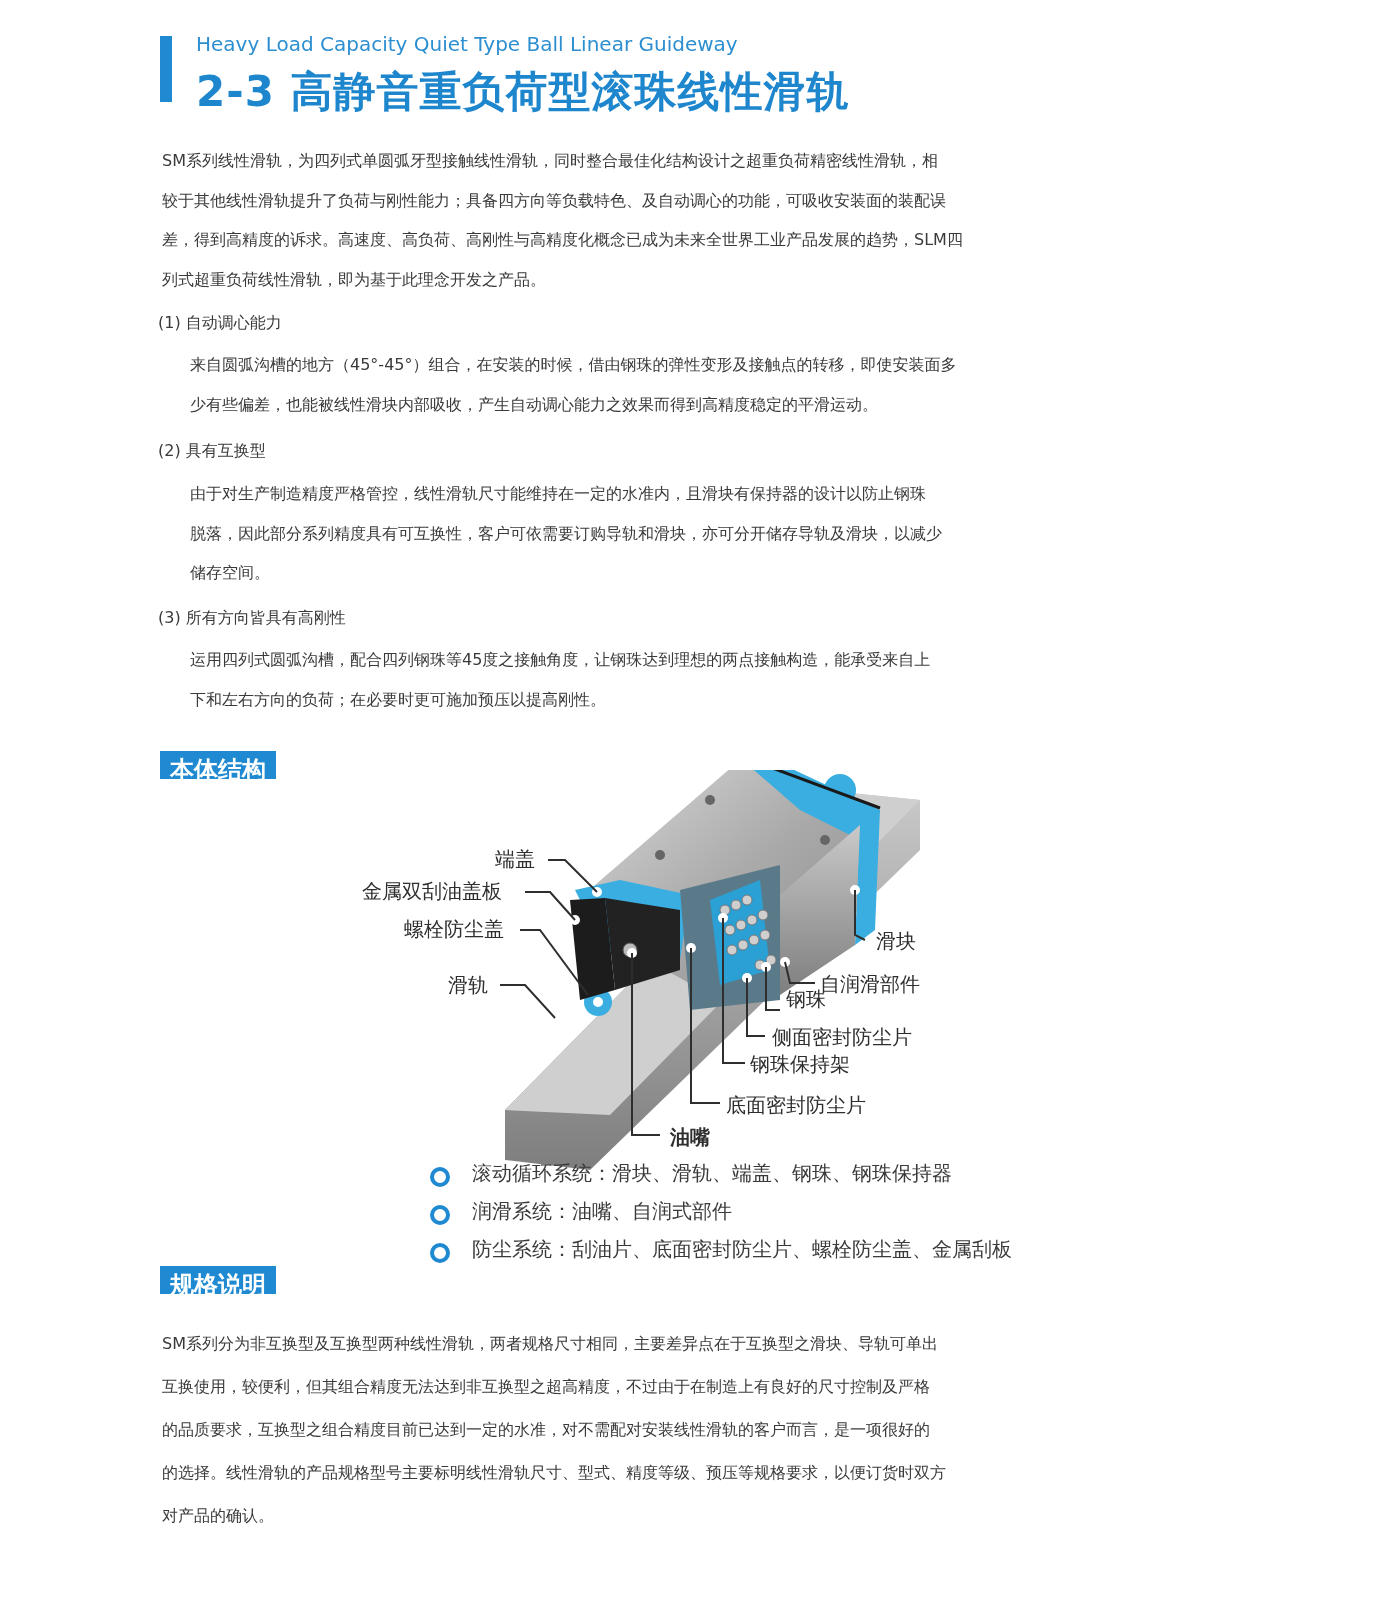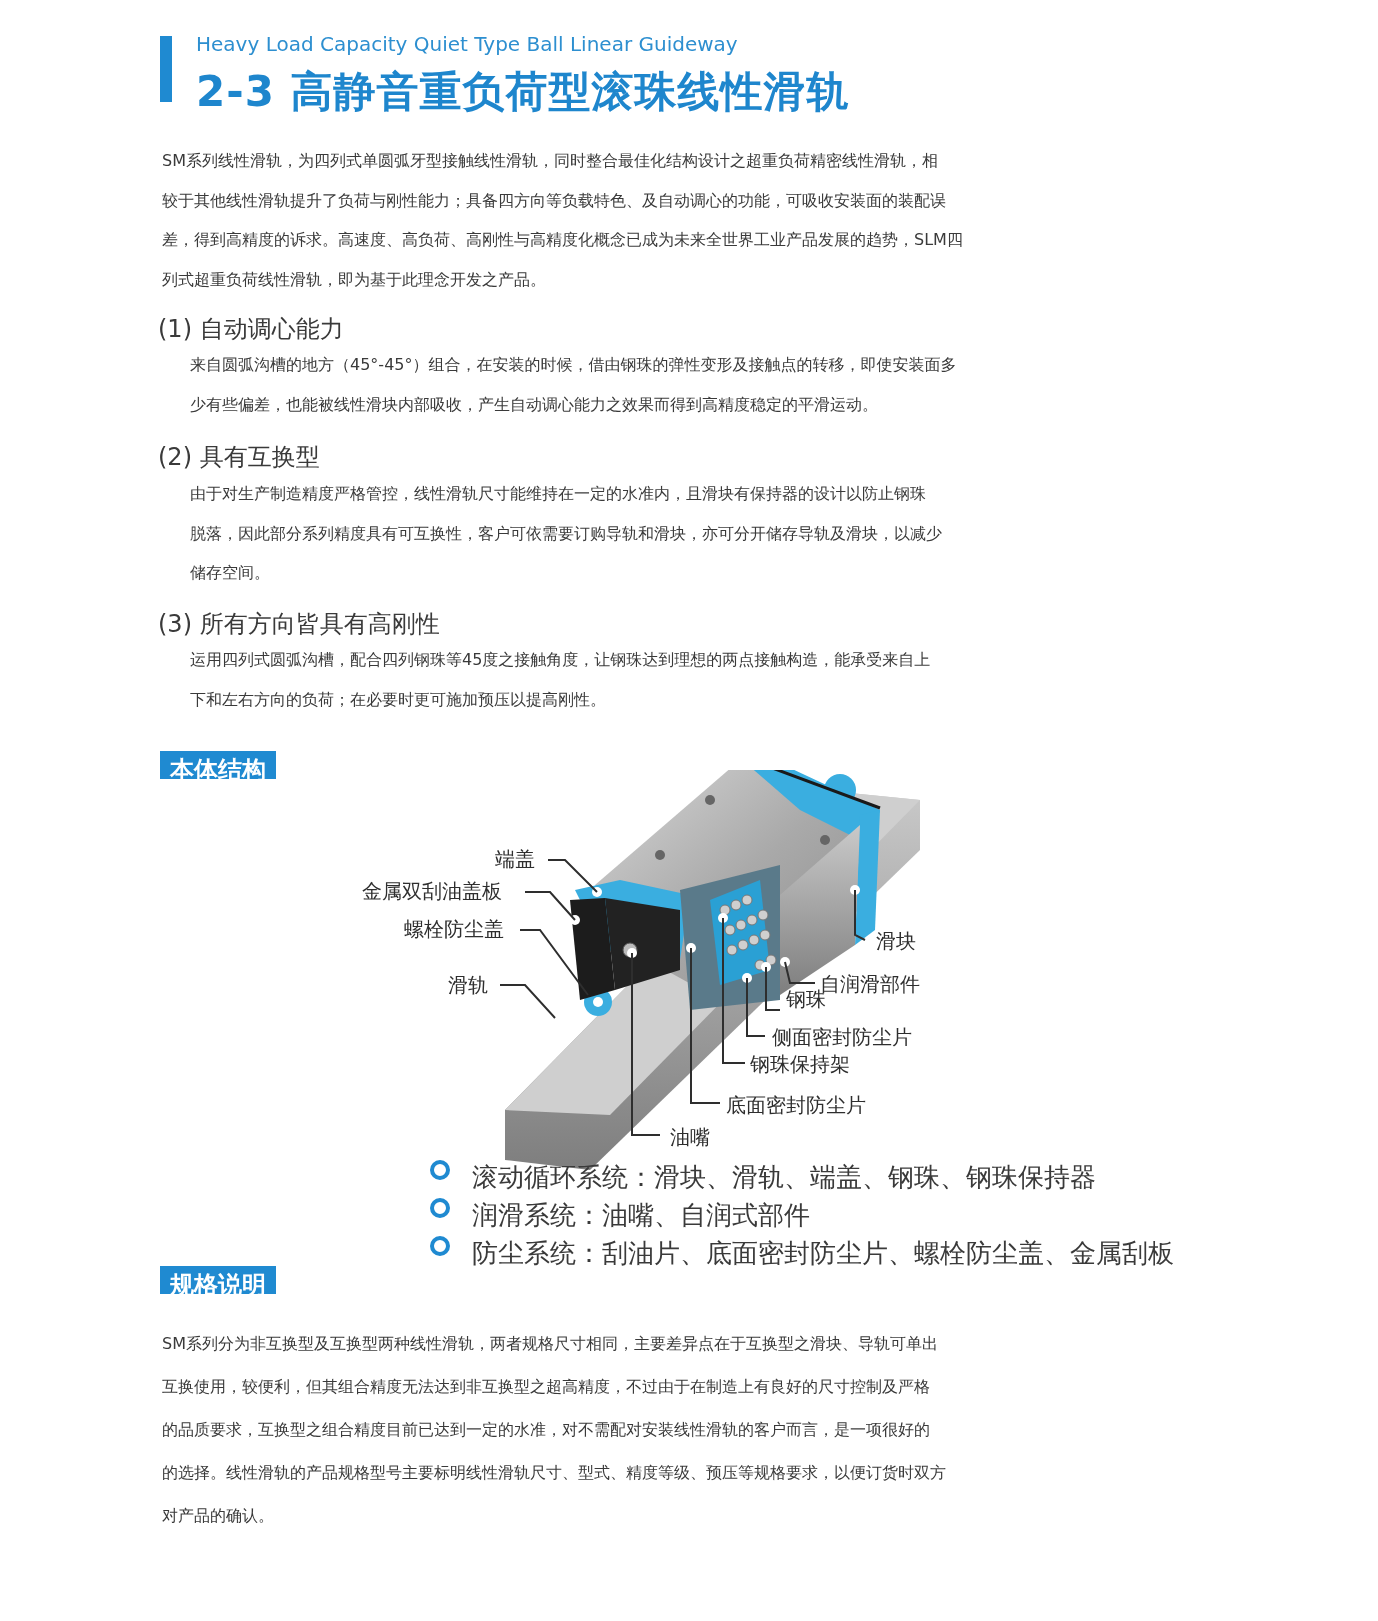--- a/index.html
+++ b/index.html
@@ -7,29 +7,29 @@
   body { position: relative; font-family: "DejaVu Sans", "Liberation Sans", sans-serif; color: #3a3a3a; }
 
   .title-bar { position: absolute; left: 160px; top: 36px; width: 12px; height: 66px; background: #1f8ad1; }
   .title-en { position: absolute; left: 196px; top: 32px; font-size: 20px; color: #2d8fd0; white-space: nowrap; letter-spacing: 0px; }
   .title-cn { position: absolute; left: 196px; top: 64px; font-size: 42px; color: #1e86cd; white-space: nowrap; font-weight: bold; letter-spacing: 1px; }
 
   .para { position: absolute; left: 162px; width: 1080px; font-size: 16px; line-height: 39.5px; color: #3a3a3a; }
   .line { display: block; white-space: nowrap; }
   .indent { left: 190px; width: 1060px; }
 
-  .sub-head { position: absolute; left: 158px; font-size: 24px; color: #3a3a3a; white-space: nowrap; }
+  .sub-head { position: absolute; left: 158px; font-size: 16px; color: #3a3a3a; white-space: nowrap; }
 
   .tag { position: absolute; left: 160px; height: 28px; padding: 0 10px; background: #1f8ad1; color: #ffffff; font-size: 24px; font-weight: bold; line-height: 38px; white-space: nowrap; }
 
   
   .diagram { position: absolute; left: 360px; top: 770px; width: 640px; height: 420px; }
   .lbl { position: absolute; font-size: 20px; color: #2e2e2e; white-space: nowrap; }
 
-  .bullet { position: absolute; left: 430px; font-size: 26px; color: #3a3a3a; white-space: nowrap; display: flex; align-items: flex-start; }
+  .bullet { position: absolute; left: 430px; font-size: 20px; color: #3a3a3a; white-space: nowrap; display: flex; align-items: flex-end; }
   .ring { width: 20px; height: 20px; border: 4px solid #1f8ad1; border-radius: 50%; margin-right: 22px; display: inline-block; }
 </style>
 </head>
 <body>
 
 <div class="title-bar"></div>
 <div class="title-en">Heavy Load Capacity Quiet Type Ball Linear Guideway</div>
 <div class="title-cn">2-3  高静音重负荷型滚珠线性滑轨</div>
 
 <div class="para" style="top:141px;">
@@ -149,21 +149,21 @@
   <span class="lbl" style="left:135px; top:76px;">端盖</span>
   <span class="lbl" style="left:2px; top:108px;">金属双刮油盖板</span>
   <span class="lbl" style="left:44px; top:146px;">螺栓防尘盖</span>
   <span class="lbl" style="left:88px; top:202px;">滑轨</span>
   <span class="lbl" style="left:516px; top:158px;">滑块</span>
   <span class="lbl" style="left:460px; top:201px;">自润滑部件</span>
   <span class="lbl" style="left:426px; top:216px;">钢珠</span>
   <span class="lbl" style="left:412px; top:254px;">侧面密封防尘片</span>
   <span class="lbl" style="left:390px; top:281px;">钢珠保持架</span>
   <span class="lbl" style="left:366px; top:322px;">底面密封防尘片</span>
-  <span class="lbl" style="left:310px; top:354px;">油嘴</span>
+  <span class="lbl" style="left:310px; top:354px;font-weight:bold;">油嘴</span>
 </div>
 
 <div class="bullet" style="top:1160px;">
   <span class="ring"></span>
   <span>滚动循环系统：滑块、滑轨、端盖、钢珠、钢珠保持器</span>
 </div>
 <div class="bullet" style="top:1198px;">
   <span class="ring"></span>
   <span>润滑系统：油嘴、自润式部件</span>
 </div>

